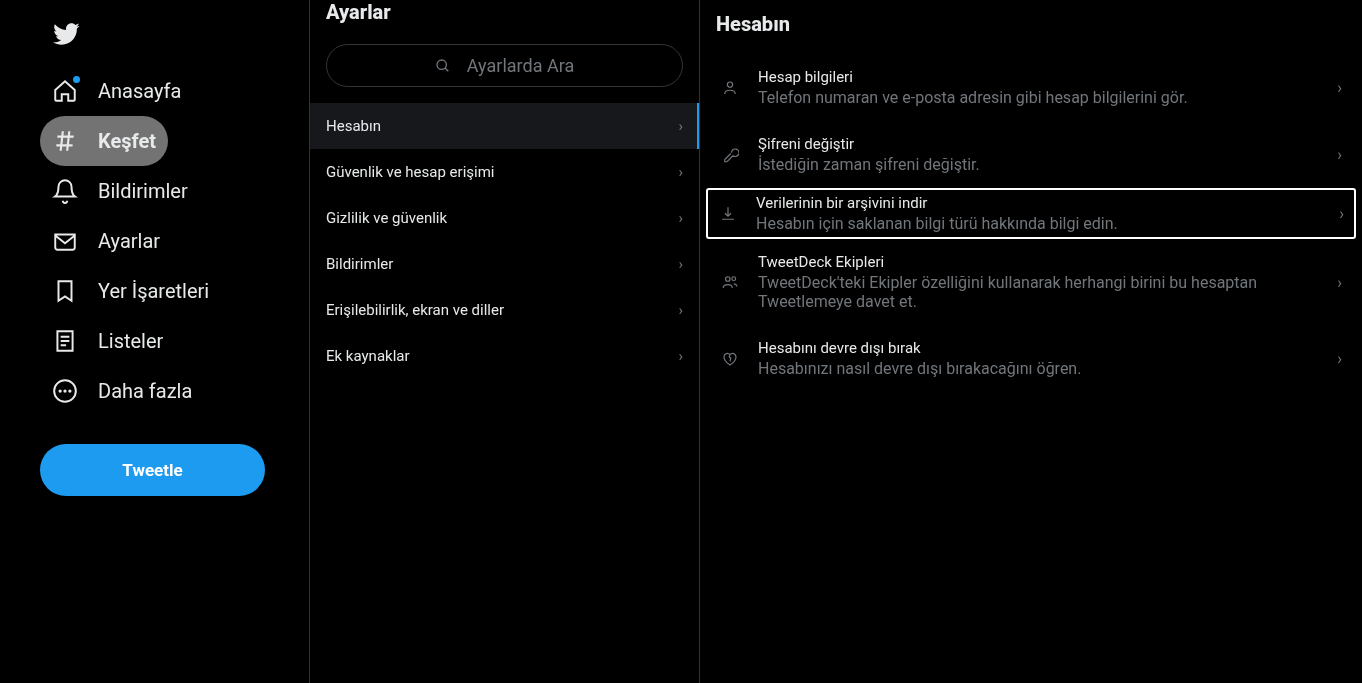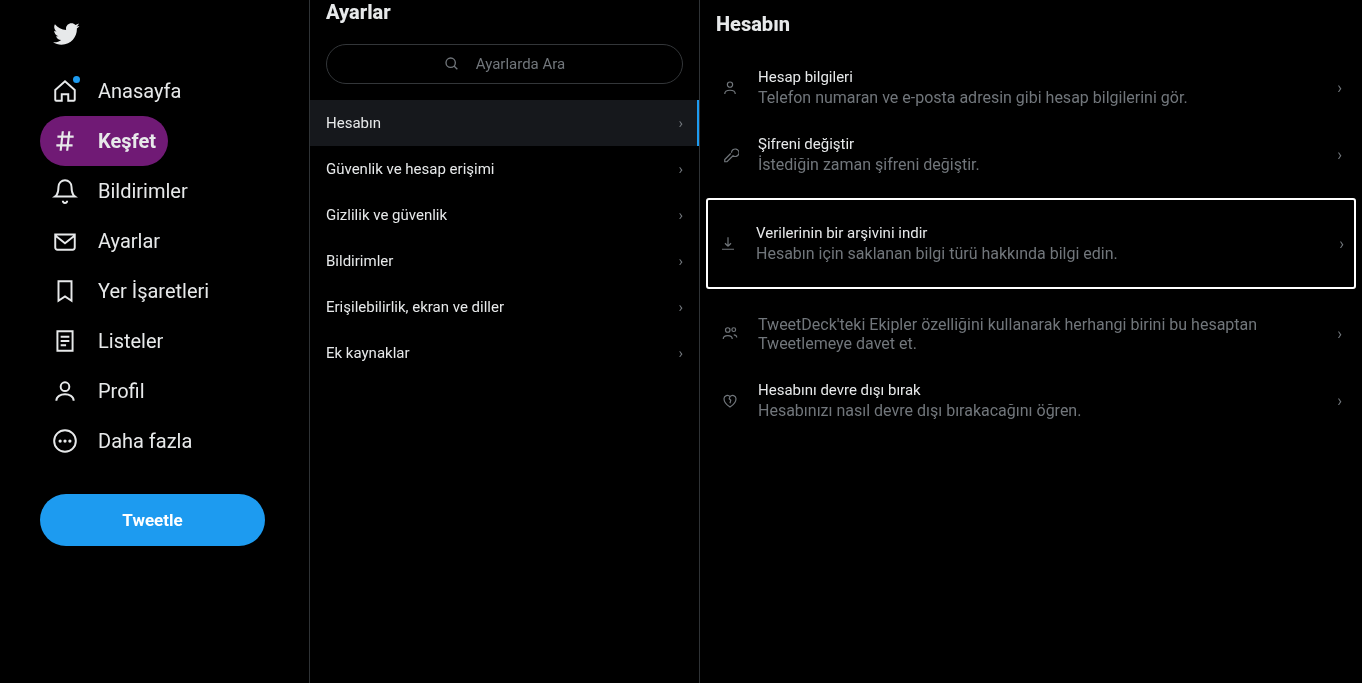--- a/index.html
+++ b/index.html
@@ -32,21 +32,21 @@
   align-items: center;
   padding: 12px;
   font-size: 20px;
   cursor: pointer;
   border-radius: 9999px;
   gap: 20px;
   position: relative;
   width: fit-content;
 }
 .nav-item.active {
-  background: #701a75;
+  background: #737373;
   font-weight: 700;
 }
 .nav-icon {
   width: 26px;
   height: 26px;
   display: flex;
   align-items: center;
   justify-content: center;
   flex-shrink: 0;
   position: relative;
@@ -77,21 +77,21 @@
 }
 .search-box {
   display: flex;
   align-items: center;
   justify-content: center;
   gap: 16px;
   border: 1px solid #333639;
   border-radius: 9999px;
   padding: 10px 16px;
   color: #71767b;
-  font-size: 15px;
+  font-size: 18px;
 }
 .settings-item {
   display: flex;
   align-items: center;
   justify-content: space-between;
   padding: 14px 16px;
   font-size: 15px;
   cursor: pointer;
   position: relative;
 }
@@ -128,22 +128,22 @@
 .detail-item {
   display: flex;
   align-items: center;
   gap: 18px;
   padding: 14px 4px;
   cursor: pointer;
 }
 .detail-item.highlighted {
   border: 2px solid #fff;
   border-radius: 3px;
-  padding: 24px 10px;
-  margin: 10px -10px;
+  padding: 4px 10px;
+  margin: 0 -10px;
 }
 .detail-icon {
   width: 20px;
   height: 20px;
   color: #71767b;
   display: flex;
   align-items: center;
   justify-content: center;
   flex-shrink: 0;
 }
@@ -228,28 +228,20 @@
 
   <div class="nav-item">
     <span class="nav-icon">
       <svg viewBox="0 0 24 24" width="26" height="26">
           <path fill="none" stroke="currentColor" stroke-width="1.8" d="M5 3h14v18H5zM8 8h8M8 12h8M8 16h5"></path>
         </svg>
     </span>
     <span>Listeler</span>
   </div>
 
-  <div class="nav-item">
-    <span class="nav-icon">
-      <svg viewBox="0 0 24 24" width="26" height="26">
-          <path fill="none" stroke="currentColor" stroke-width="1.8" d="M12 12a4 4 0 1 0 0-8 4 4 0 0 0 0 8zM4 21c0-4 4-6 8-6s8 2 8 6"></path>
-        </svg>
-    </span>
-    <span>Profil</span>
-  </div>
 
   <div class="nav-item">
     <span class="nav-icon">
       <svg viewBox="0 0 24 24" width="26" height="26">
           <circle cx="12" cy="12" r="10" fill="none" stroke="currentColor" stroke-width="1.8"></circle>
           <circle cx="7.5" cy="12" r="1.5"></circle>
           <circle cx="12" cy="12" r="1.5"></circle>
           <circle cx="16.5" cy="12" r="1.5"></circle>
         </svg>
     </span>
@@ -340,20 +332,21 @@
     <span class="chevron">›</span>
   </div>
 
   <div class="detail-item">
     <span class="detail-icon">
       <svg viewBox="0 0 24 24" width="18" height="18">
           <path fill="none" stroke="currentColor" stroke-width="1.6" d="M9 11a3 3 0 1 0 0-6 3 3 0 0 0 0 6zM3 20c0-3 3-4.5 6-4.5s6 1.5 6 4.5M17 10a2.5 2.5 0 1 0 0-5 2.5 2.5 0 0 0 0 5zM21 18c0-2.2-2-3.5-4-3.5"></path>
         </svg>
     </span>
     <div class="detail-text">
+      <div class="detail-item-title">TweetDeck Ekipleri</div>
       <div class="detail-item-sub">TweetDeck'teki Ekipler özelliğini kullanarak herhangi birini bu hesaptan Tweetlemeye davet et.</div>
     </div>
     <span class="chevron">›</span>
   </div>
 
   <div class="detail-item">
     <span class="detail-icon">
       <svg viewBox="0 0 24 24" width="18" height="18">
           <path fill="none" stroke="currentColor" stroke-width="1.6" d="M12 20s-8-5-8-11a4.5 4.5 0 0 1 8-2.8A4.5 4.5 0 0 1 20 9c0 6-8 11-8 11zM12 6l-1 3 2 2-1 4"></path>
         </svg>

